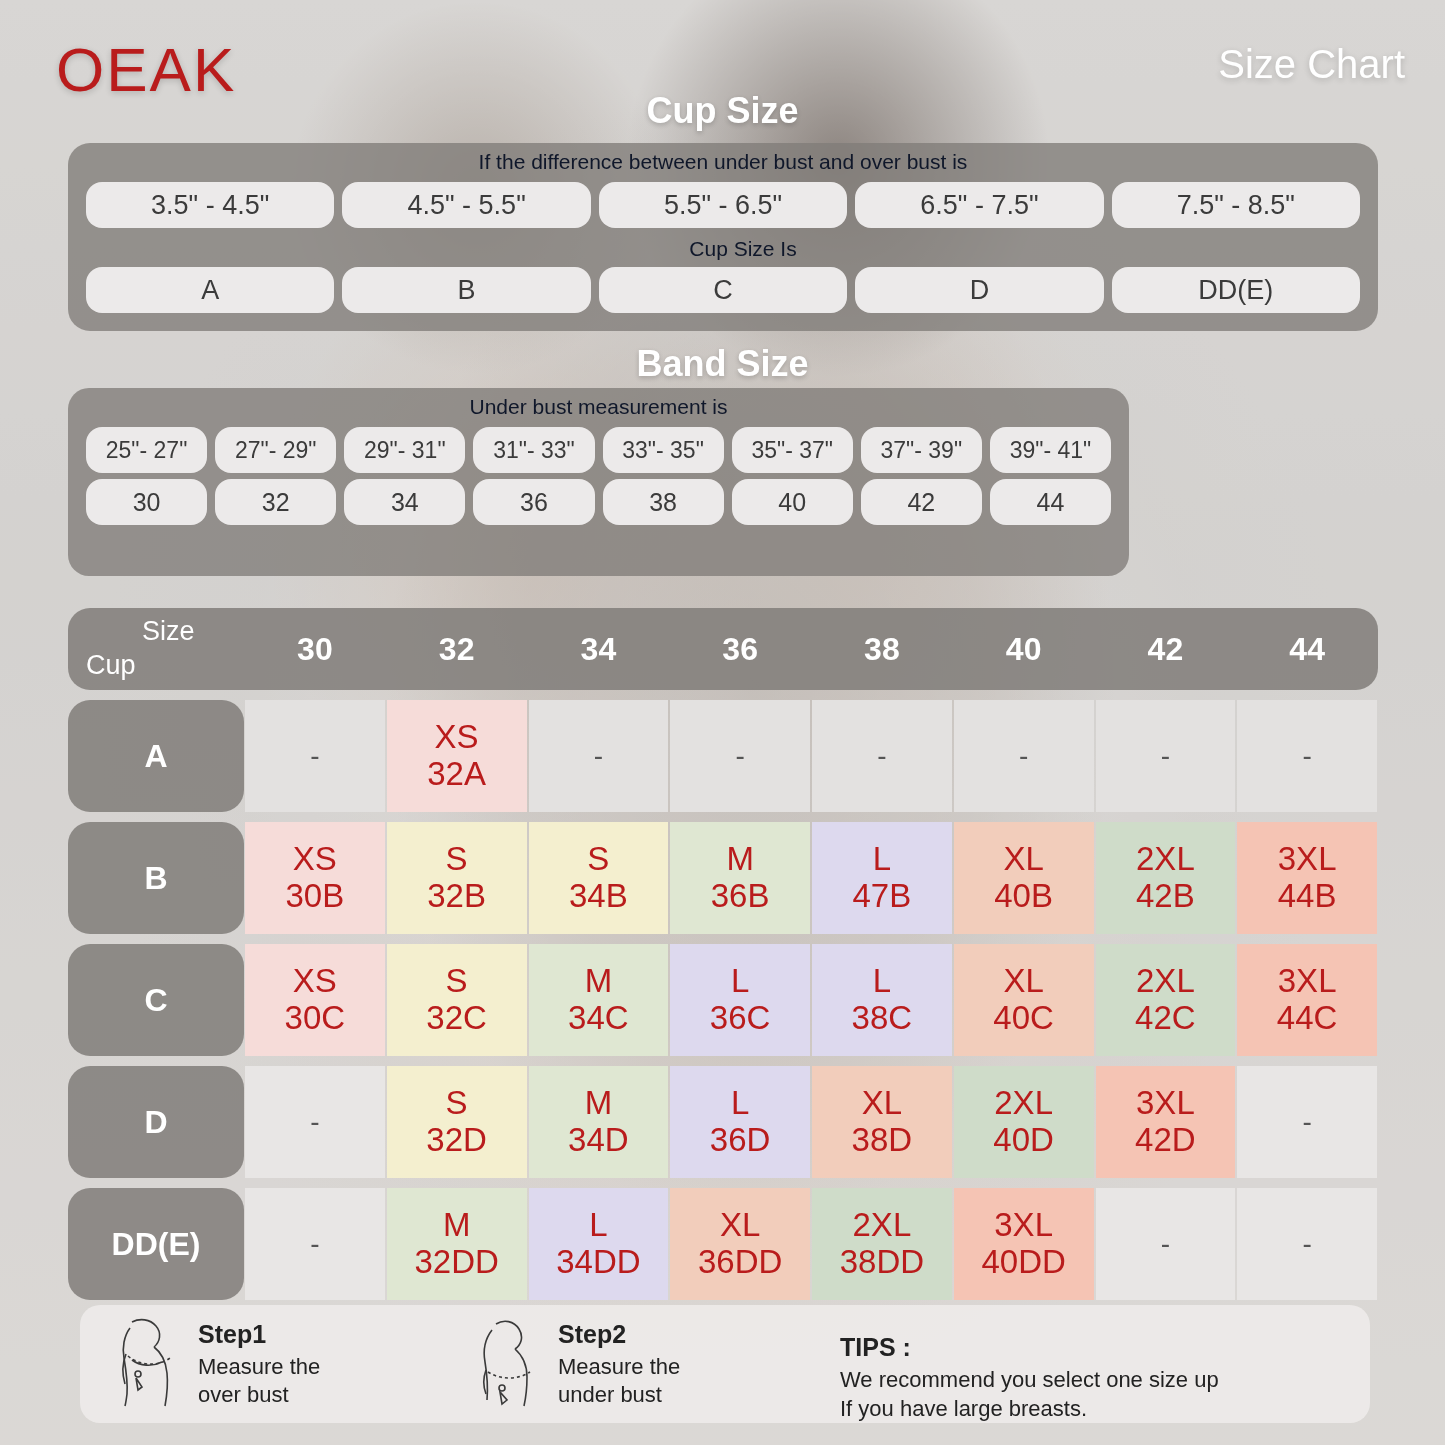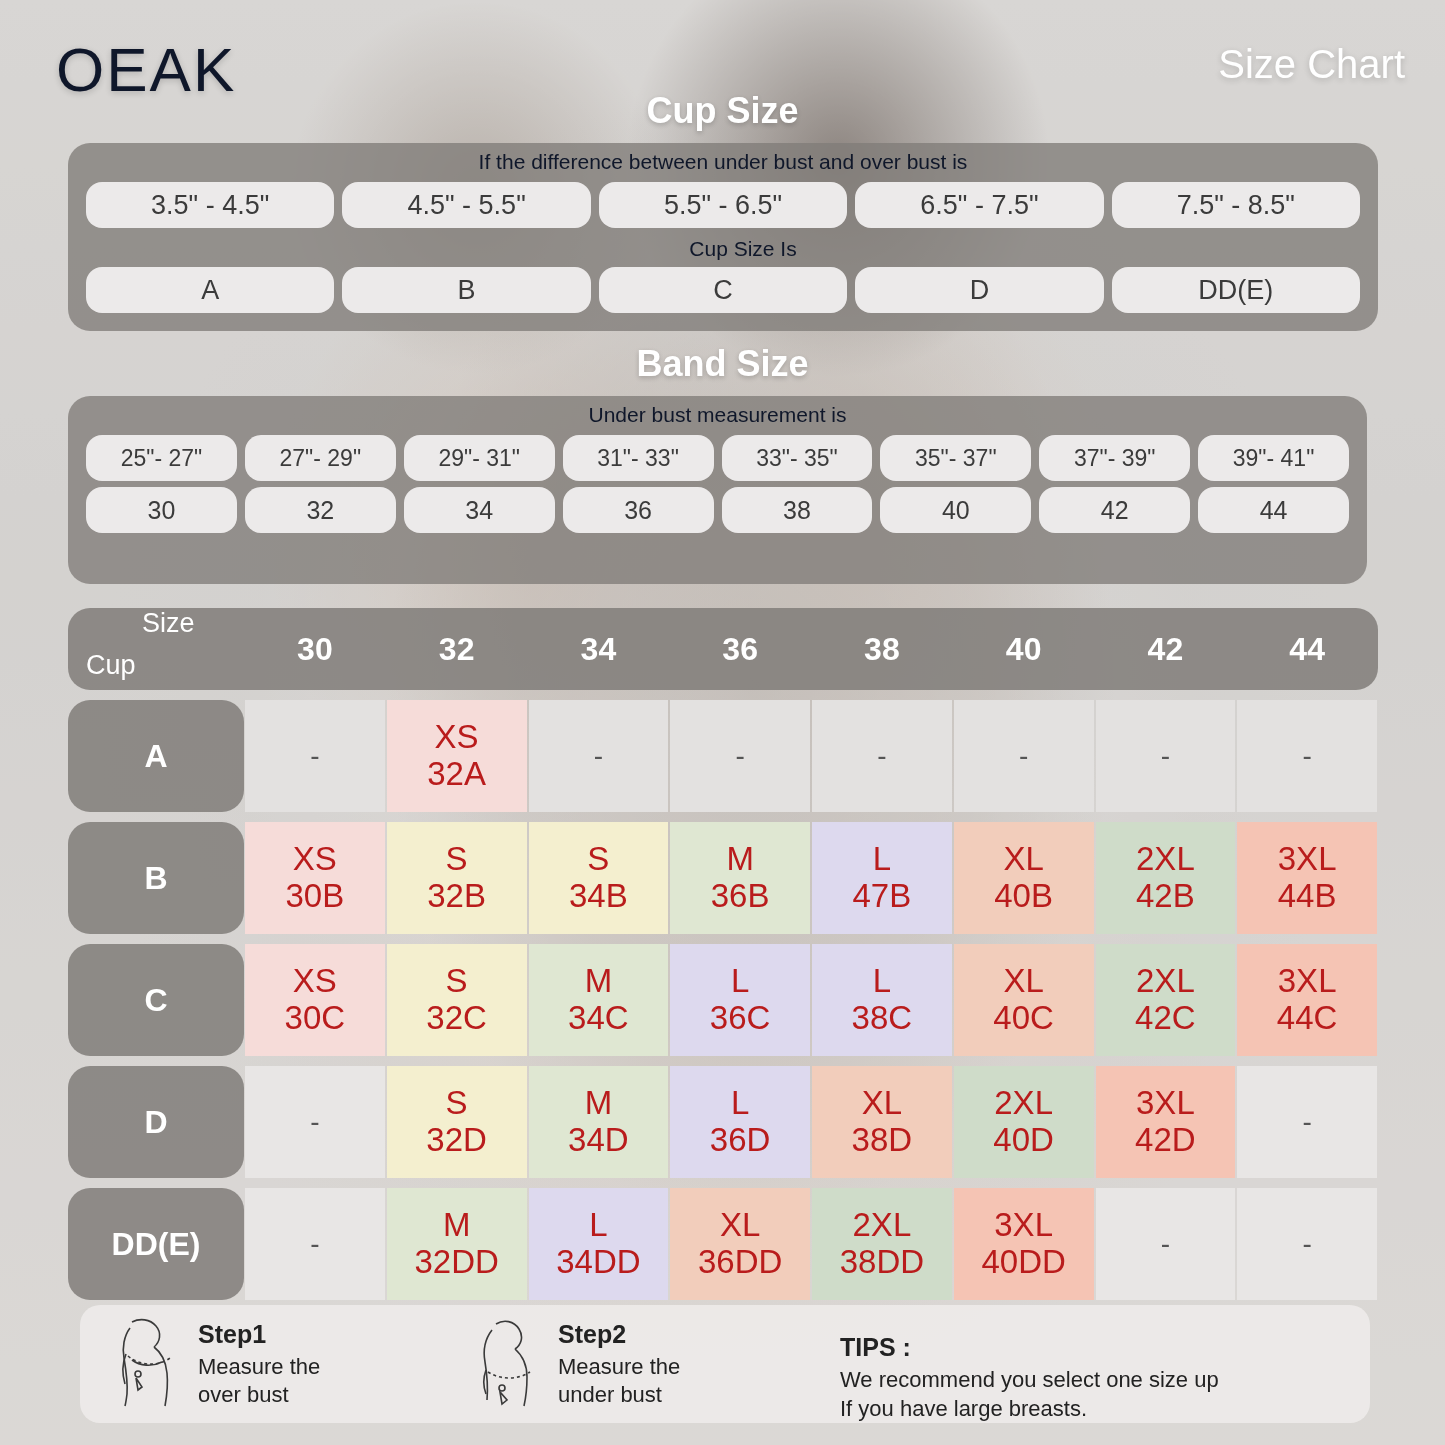--- a/index.html
+++ b/index.html
@@ -22,21 +22,21 @@
       radial-gradient(ellipse 680px 520px at 50% 72%, rgba(214,196,182,0.45) 0%, rgba(214,196,182,0.0) 72%),
       radial-gradient(ellipse 800px 800px at 50% 50%, rgba(232,230,228,0.55) 0%, rgba(200,197,194,0.2) 60%, rgba(190,187,184,0.0) 78%),
       linear-gradient(180deg,#d4d2d0 0%, #cdcbc9 40%, #d9d6d3 100%);
   }
   #veil{position:absolute;inset:0;background:rgba(222,220,218,0.40);}
   #wrap{position:absolute;inset:0;}
 
   
   .logo{
     position:absolute;left:56px;top:34px;
-    color:#0f172a;font-size:62px;letter-spacing:2px;
+    color:#b91c1c;font-size:62px;letter-spacing:2px;
     font-family:"Liberation Sans", sans-serif;font-weight:400;
     text-shadow:0 2px 6px rgba(0,0,0,.18);
   }
   .size-chart-title{
     position:absolute;right:40px;top:42px;
     color:#ffffff;font-size:40px;font-family:"Liberation Sans", sans-serif;
     text-shadow:0 2px 6px rgba(0,0,0,.18);
   }
 
   
@@ -70,21 +70,21 @@
     border-radius:22px;height:82px;align-items:center;
   }
   .mhead .corner{
     width:176px;position:relative;height:82px;
   }
   .corner .cup{
     position:absolute;left:18px;top:42px;color:#fff;font-size:27px;
     font-family:"Liberation Sans", sans-serif;
   }
   .corner .size{
-    position:absolute;left:74px;top:0;color:#fff;font-size:27px;
+    position:absolute;left:74px;top:8px;color:#fff;font-size:27px;
     font-family:"Liberation Sans", sans-serif;
   }
   .mhead .hcell{
     flex:1;text-align:center;color:#fff;font-weight:bold;font-size:32px;
     font-family:"Liberation Sans", sans-serif;
   }
   .mrow{display:flex;margin-top:10px;height:112px;}
   .rowlbl{
     width:176px;background:rgba(128,124,121,0.85);
     border-radius:22px;display:flex;align-items:center;justify-content:center;
@@ -140,21 +140,21 @@
     <div class="rowline" style="margin-top:6px;">
       <div class="cell big">A</div>
       <div class="cell big">B</div>
       <div class="cell big">C</div>
       <div class="cell big">D</div>
       <div class="cell big">DD(E)</div>
     </div>
   </div>
   <div class="sec-title" style="position:absolute;left:0;right:0;top:90px;">Cup Size</div>
 
-  <div class="panel" style="left:68px;top:396px;width:1299px;height:188px;">
+  <div class="panel" style="left:68px;top:388px;width:1061px;height:188px;border-radius:21px;">
     <div class="sec-sub" style="margin-top:7px;">Under bust measurement is</div>
     <div class="rowline" style="margin-top:8px;">
       <div class="cell sm">25"- 27"</div>
       <div class="cell sm">27"- 29"</div>
       <div class="cell sm">29"- 31"</div>
       <div class="cell sm">31"- 33"</div>
       <div class="cell sm">33"- 35"</div>
       <div class="cell sm">35"- 37"</div>
       <div class="cell sm">37"- 39"</div>
       <div class="cell sm">39"- 41"</div>

